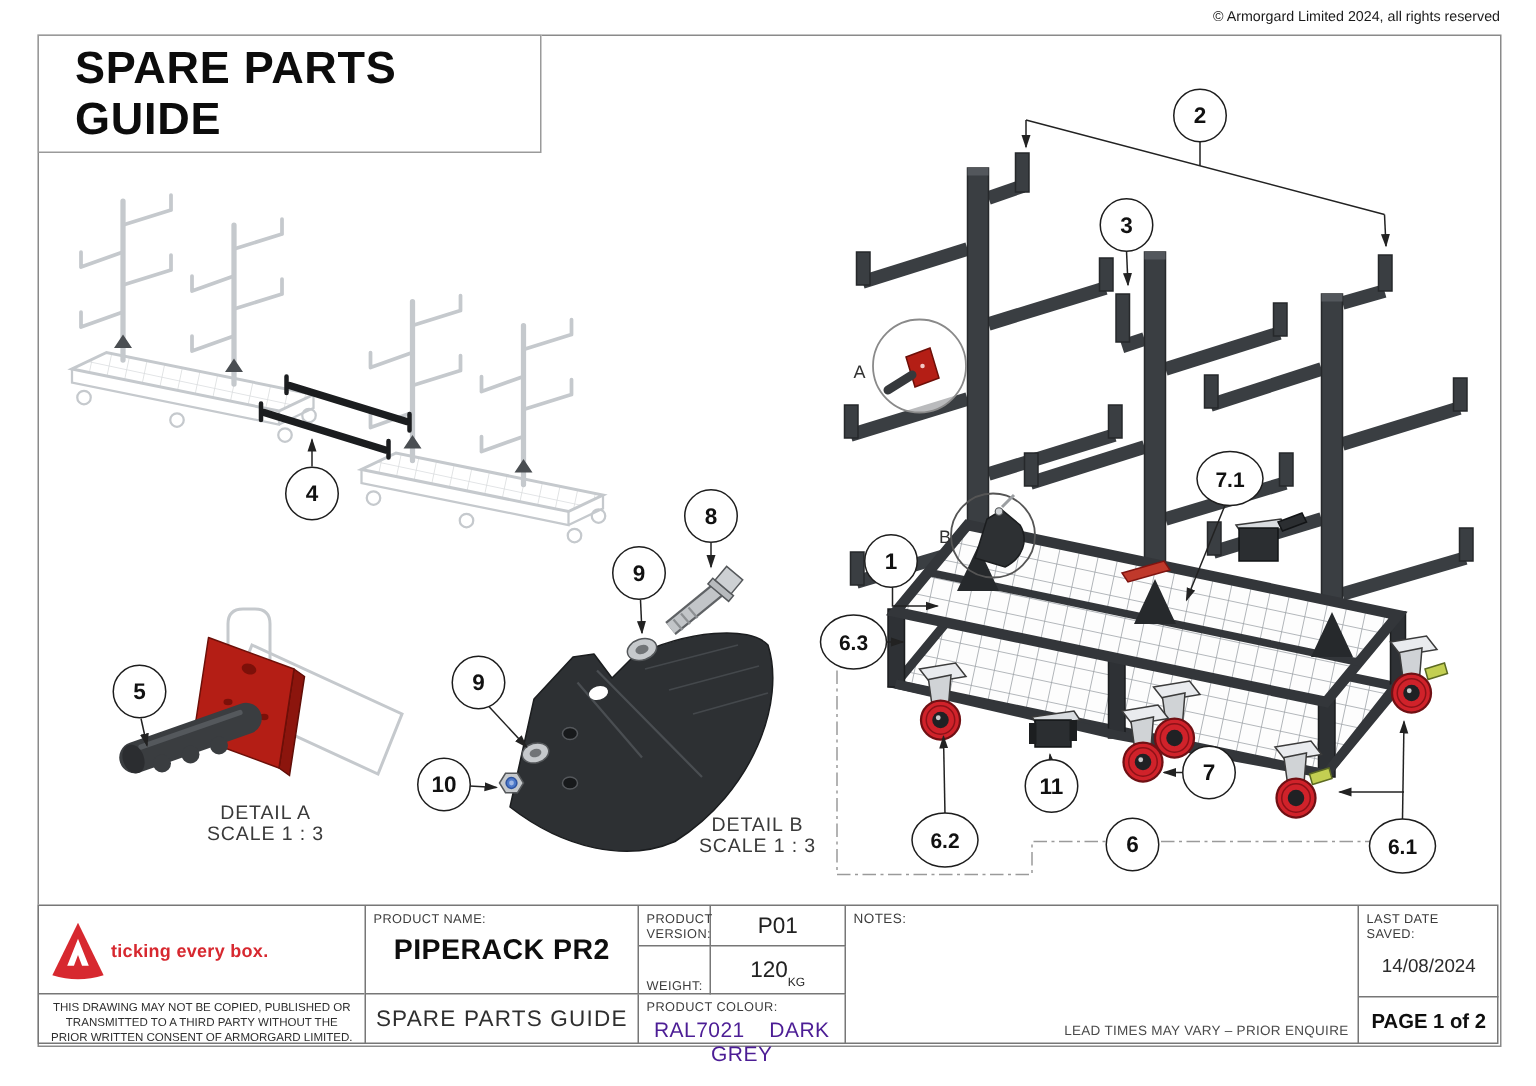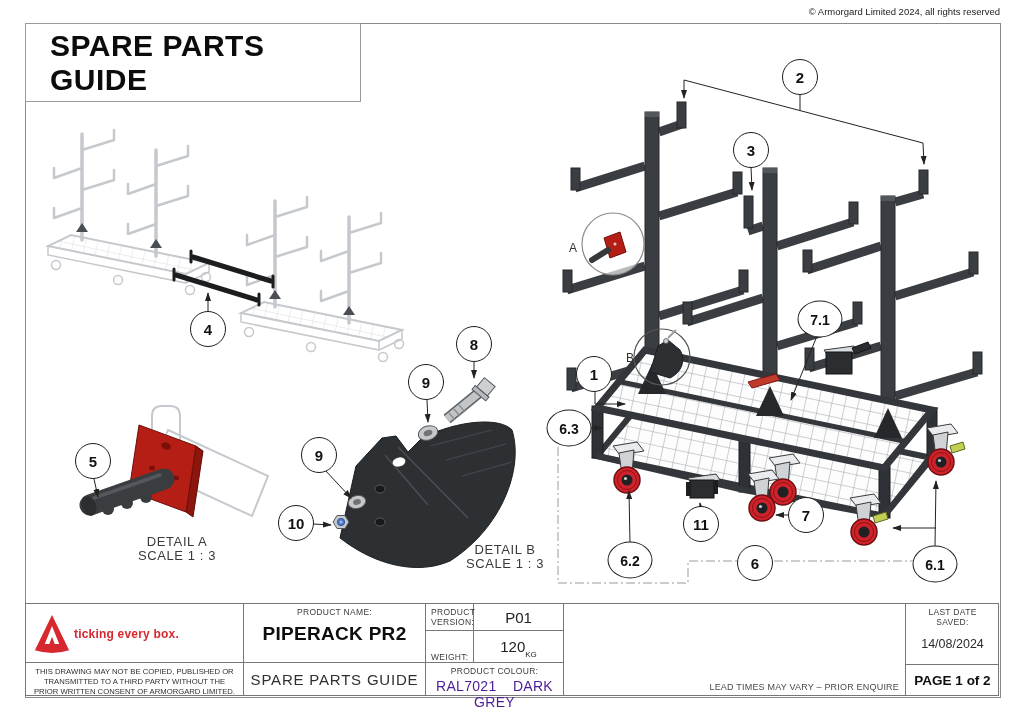--- a/index.html
+++ b/index.html
@@ -10,21 +10,21 @@
   .title-box span{padding-left:24px;font-size:30px;font-weight:800;color:#0c0c0c;letter-spacing:.5px;}
   svg.drawing{position:absolute;left:0;top:0;z-index:2;}
   .balloon{position:absolute;width:34px;height:34px;border:1.4px solid #1d1d1d;border-radius:50%;background:#fff;display:flex;align-items:center;justify-content:center;font-weight:bold;font-size:15px;color:#111;transform:translate(-50%,-50%);z-index:5;}
   .balloon.wide{width:43px;height:35px;font-size:14px;}
   .view-letter{position:absolute;transform:translate(-50%,-50%);font-size:12px;color:#333;z-index:5;}
   .detail-caption{position:absolute;transform:translateX(-50%);text-align:center;font-size:13px;color:#3a3a3a;letter-spacing:.6px;line-height:1.08;z-index:5;}
   
   .tblock{position:absolute;left:25px;top:603px;width:974px;height:93px;border:1px solid #777;background:#fff;z-index:6;box-sizing:border-box;}
   .tcell{position:absolute;box-sizing:border-box;color:#333;}
   .br{border-right:1px solid #777;} .bb{border-bottom:1px solid #777;}
-  .cad-label{font-size:8.5px;color:#3c3c3c;letter-spacing:.3px;text-align:center;}
+  .cad-label{font-size:8.5px;color:#3c3c3c;letter-spacing:.3px;}
   .cell-pad{padding:3px 5px;}
   .pname-val{text-align:center;font-size:19px;font-weight:800;color:#0e0e0e;margin-top:6px;letter-spacing:.3px;}
   .doctype{display:flex;align-items:center;justify-content:center;font-size:15px;color:#2f2f2f;letter-spacing:.8px;height:100%;}
   .vcenter{display:flex;align-items:center;justify-content:center;}
   .val-md{font-size:15px;color:#222;}
   .sub-unit{font-size:8px;color:#222;align-self:flex-end;margin-bottom:3px;}
   .colour-val{text-align:center;font-size:14px;color:#4c1d95;margin-top:2px;letter-spacing:.3px;}
   .lead-note{position:absolute;right:6px;bottom:4px;font-size:9px;color:#4a4a4a;letter-spacing:.2px;}
   .date-val{text-align:center;font-size:12.5px;color:#2c2c2c;margin-top:10px;}
   .page-val{display:flex;align-items:center;justify-content:center;height:100%;font-size:13.5px;font-weight:800;color:#0e0e0e;}
@@ -360,20 +360,21 @@
   <div class="tcell br cell-pad" style="left:400px;top:59px;width:138px;height:33px;">
     <div class="cad-label">PRODUCT COLOUR:</div>
     <div class="colour-val">
       <span>RAL7021</span>
       <span style="display:inline-block;width:8px;"></span>
       <span>DARK GREY</span>
     </div>
   </div>
 
   <div class="tcell br cell-pad" style="left:538px;top:0;width:342px;height:92px;">
+    <div class="cad-label" style="font-size:9px;">NOTES:</div>
     <div class="lead-note">LEAD TIMES MAY VARY – PRIOR ENQUIRE</div>
   </div>
 
   <div class="tcell bb cell-pad" style="left:880px;top:0;width:93px;height:61px;">
     <div class="cad-label">LAST DATE SAVED:</div>
     <div class="date-val">14/08/2024</div>
   </div>
   <div class="tcell" style="left:880px;top:61px;width:93px;height:31px;">
     <div class="page-val">PAGE 1 of 2</div>
   </div>

